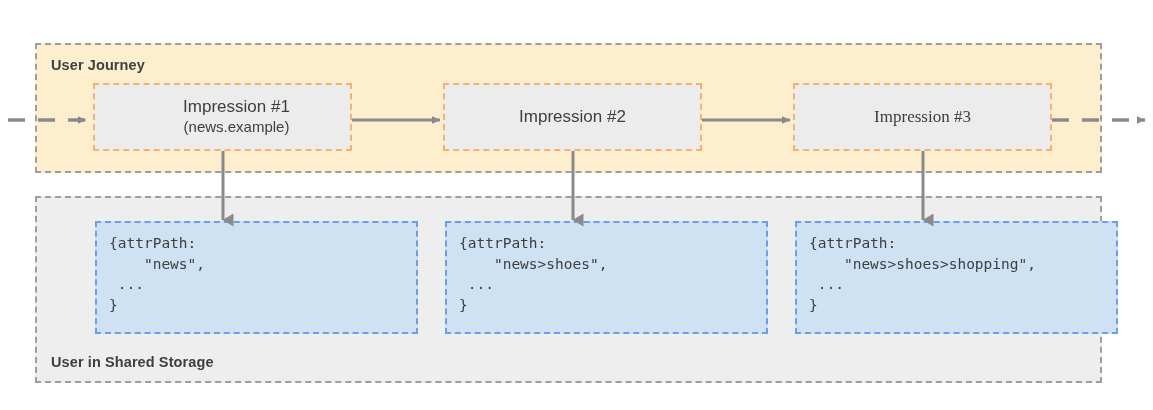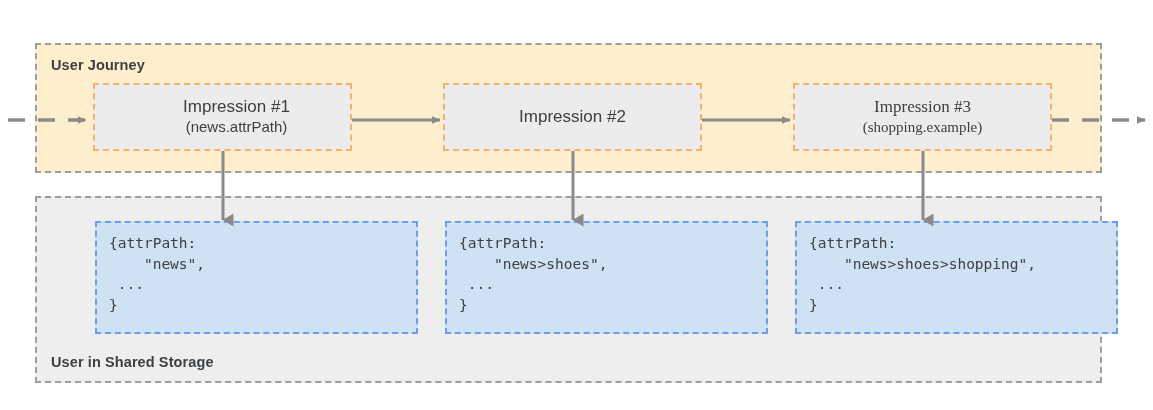--- a/index.html
+++ b/index.html
@@ -120,28 +120,27 @@
   <div class="journey-band">
     <div class="band-title journey-title">User Journey</div>
   </div>
 
   <div class="storage-band">
     <div class="band-title storage-title">User in Shared Storage</div>
   </div>
 
   <div class="impression-box imp-1">
     <div class="impression-title">Impression #1</div>
-    <div class="impression-sub">(news.attrPath)</div>
+    <div class="impression-sub">(news.example)</div>
   </div>
   <div class="impression-box imp-2">
     <div class="impression-title">Impression #2</div>
   </div>
   <div class="impression-box imp-3">
     <div class="impression-title">Impression #3</div>
-    <div class="impression-sub">(shopping.example)</div>
   </div>
 
   <div class="code-box cb-1">{attrPath:
     "news",
  ...
 }</div>
   <div class="code-box cb-2">{attrPath:
     "news&gt;shoes",
  ...
 }</div>

